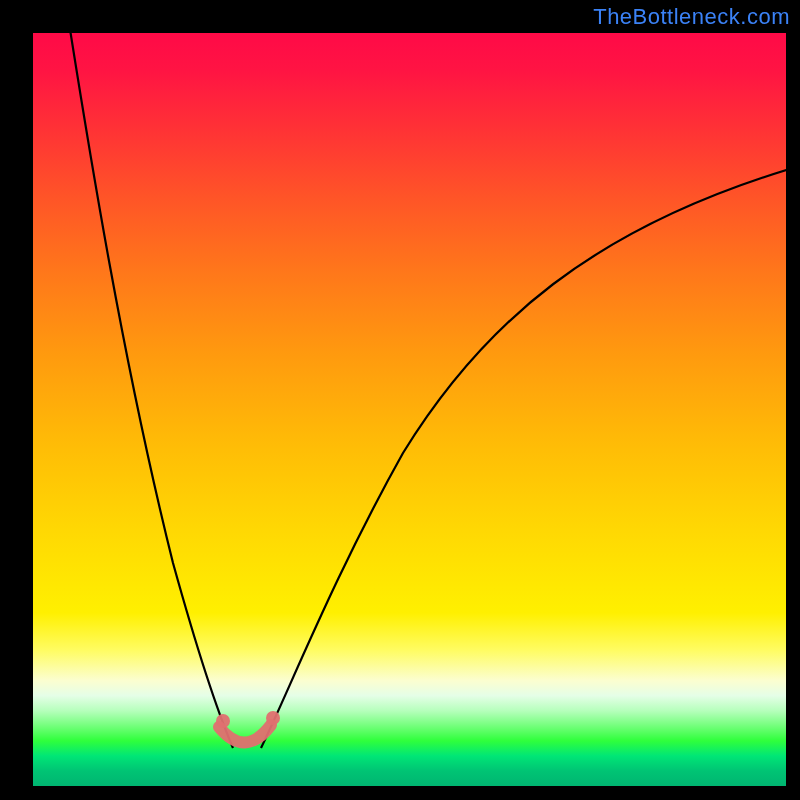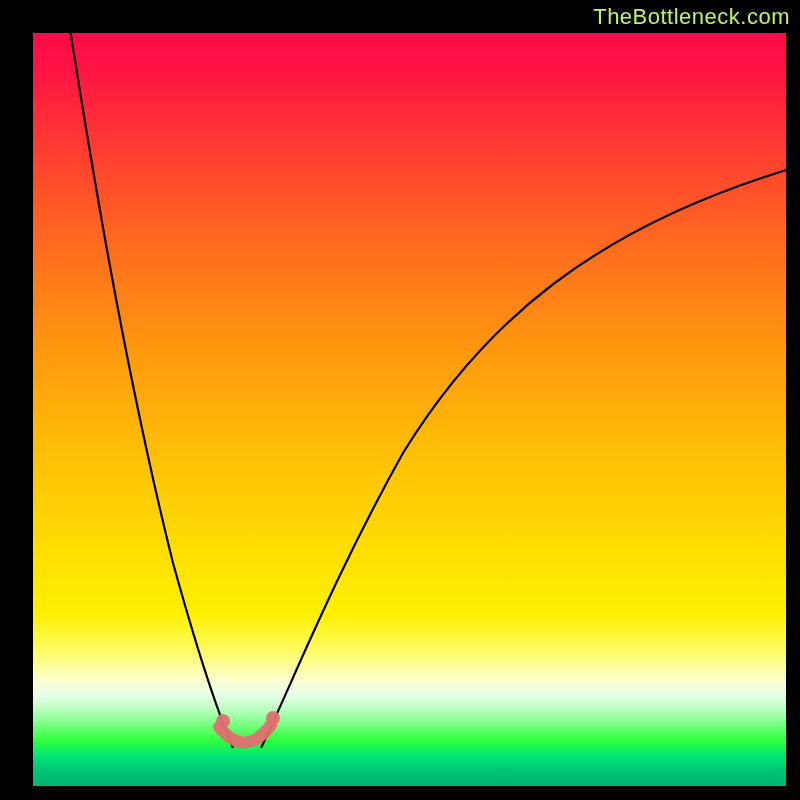--- a/index.html
+++ b/index.html
@@ -41,21 +41,21 @@
       #2fff3c 94%,
       #00e676 96%,
       #00c474 98%,
       #00b571 100%
     );
   }
   .watermark {
     position: absolute;
     top: 4px;
     right: 10px;
-    color: #bef264;
+    color: #3b82f6;
     font-size: 22px;
     letter-spacing: 0.5px;
     z-index: 10;
   }
   svg.curves {
     position: absolute;
     inset: 0;
     width: 100%;
     height: 100%;
   }

